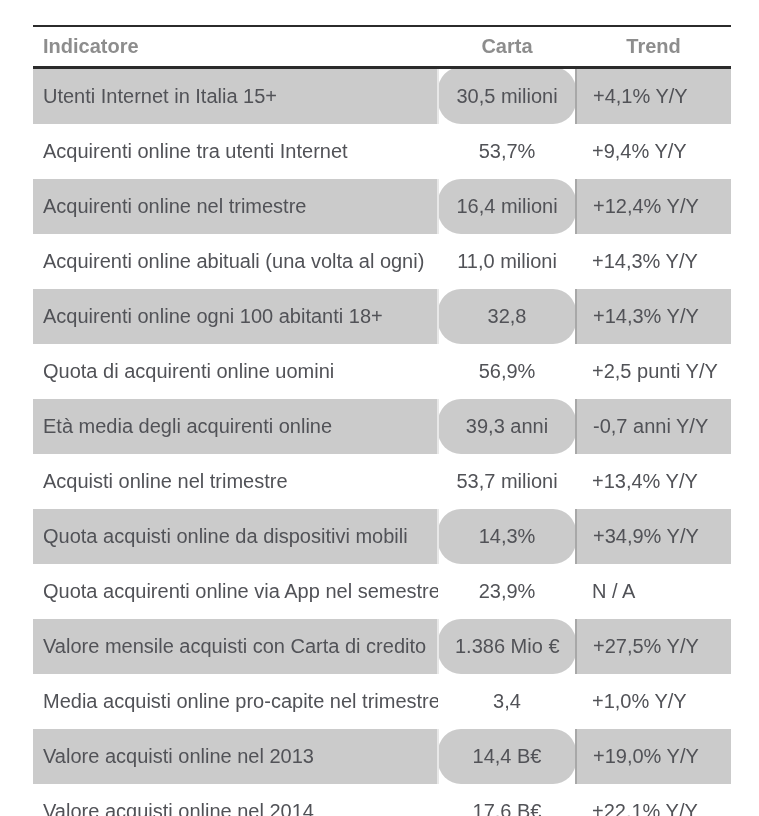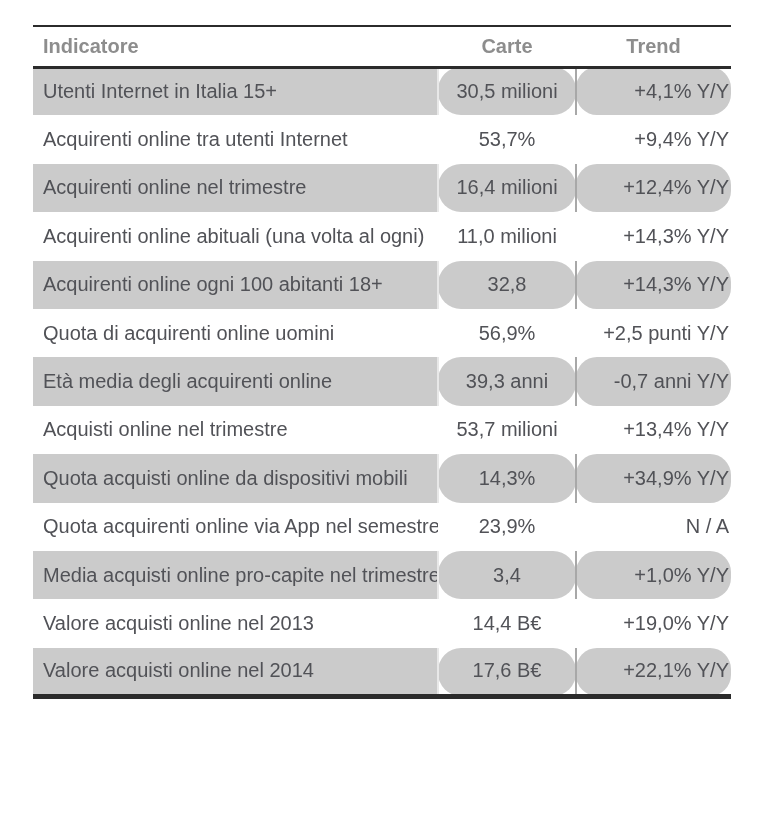--- a/index.html
+++ b/index.html
@@ -40,42 +40,42 @@
   }
   th.col-ind  { width: 405px; text-align: left; padding-left: 10px; }
   th.col-val  { width: 138px; text-align: center; }
   th.col-trend{ width: 155px; text-align: center; }
 
   tbody tr { height: 48.4px; }
   tbody td {
     font-size: 20px;
     color: var(--body-text);
     vertical-align: middle;
-    padding: 2px;
+    padding: 16px;
     white-space: nowrap;
     overflow: hidden;
   }
   td.c-ind   { text-align: left; padding-left: 10px; }
   td.c-val   { text-align: center; border-radius: 23px; }
-  td.c-trend { text-align: right; border-radius: 21px; }
+  td.c-trend { text-align: left; }
 
   
   tbody tr:nth-child(odd) { background: var(--stripe); }
   
   tbody tr:nth-child(odd) td.c-val   { border-left: 2px solid var(--sep-light); }
   tbody tr:nth-child(odd) td.c-trend { border-left: 2px solid var(--sep-dark); }
 </style>
 </head>
 <body>
 
 <table class="stats-table">
   <thead>
     <tr>
       <th class="col-ind">Indicatore</th>
-      <th class="col-val">Carte</th>
+      <th class="col-val">Carta</th>
       <th class="col-trend">Trend</th>
     </tr>
   </thead>
   <tbody>
     <tr>
       <td class="c-ind">Utenti Internet in Italia 15+</td>
       <td class="c-val">30,5 milioni</td>
       <td class="c-trend">+4,1% Y/Y</td>
     </tr>
     <tr>
@@ -117,20 +117,25 @@
       <td class="c-ind">Quota acquisti online da dispositivi mobili</td>
       <td class="c-val">14,3%</td>
       <td class="c-trend">+34,9% Y/Y</td>
     </tr>
     <tr>
       <td class="c-ind">Quota acquirenti online via App nel semestre</td>
       <td class="c-val">23,9%</td>
       <td class="c-trend">N / A</td>
     </tr>
     <tr>
+      <td class="c-ind">Valore mensile acquisti con Carta di credito</td>
+      <td class="c-val">1.386 Mio €</td>
+      <td class="c-trend">+27,5% Y/Y</td>
+    </tr>
+    <tr>
       <td class="c-ind">Media acquisti online pro-capite nel trimestre</td>
       <td class="c-val">3,4</td>
       <td class="c-trend">+1,0% Y/Y</td>
     </tr>
     <tr>
       <td class="c-ind">Valore acquisti online nel 2013</td>
       <td class="c-val">14,4 B€</td>
       <td class="c-trend">+19,0% Y/Y</td>
     </tr>
     <tr>

